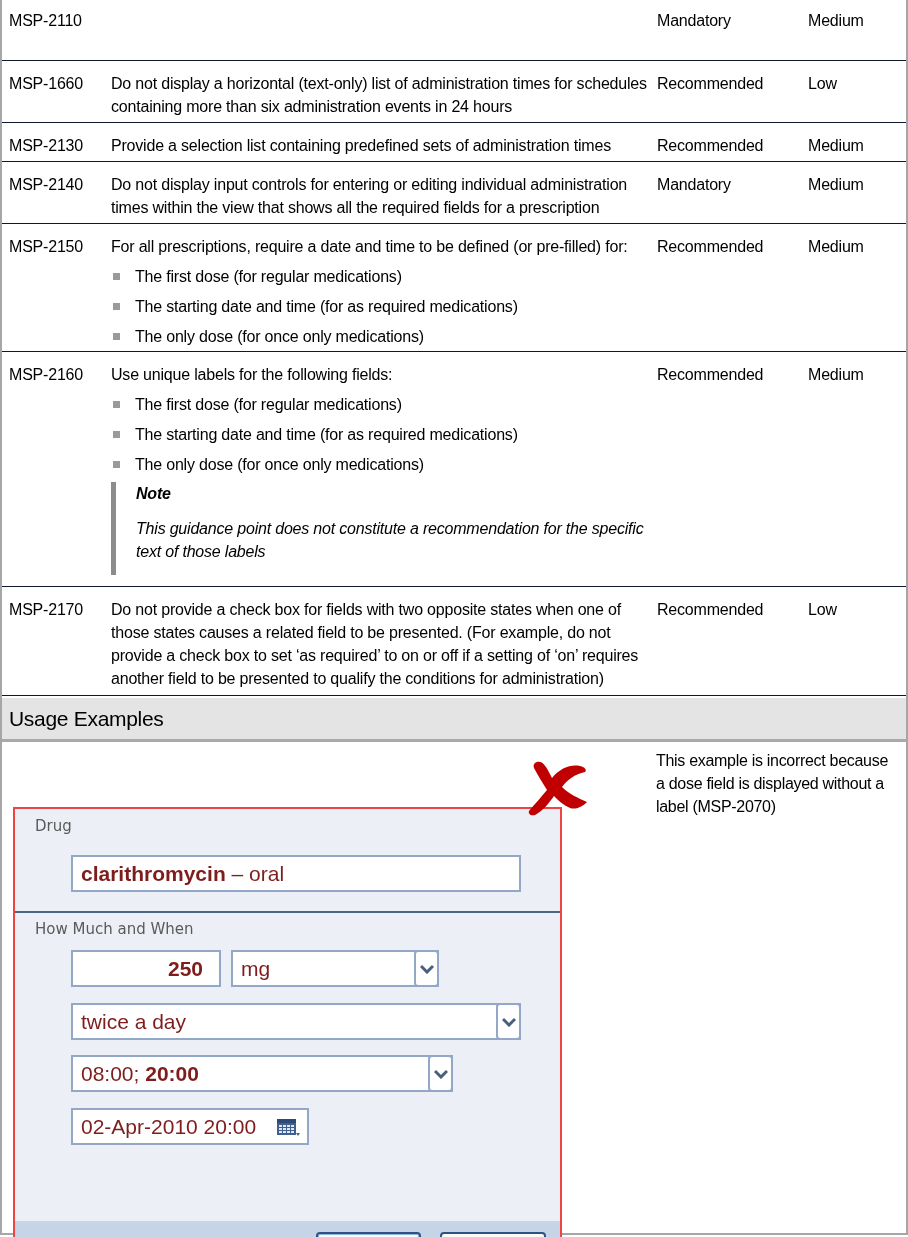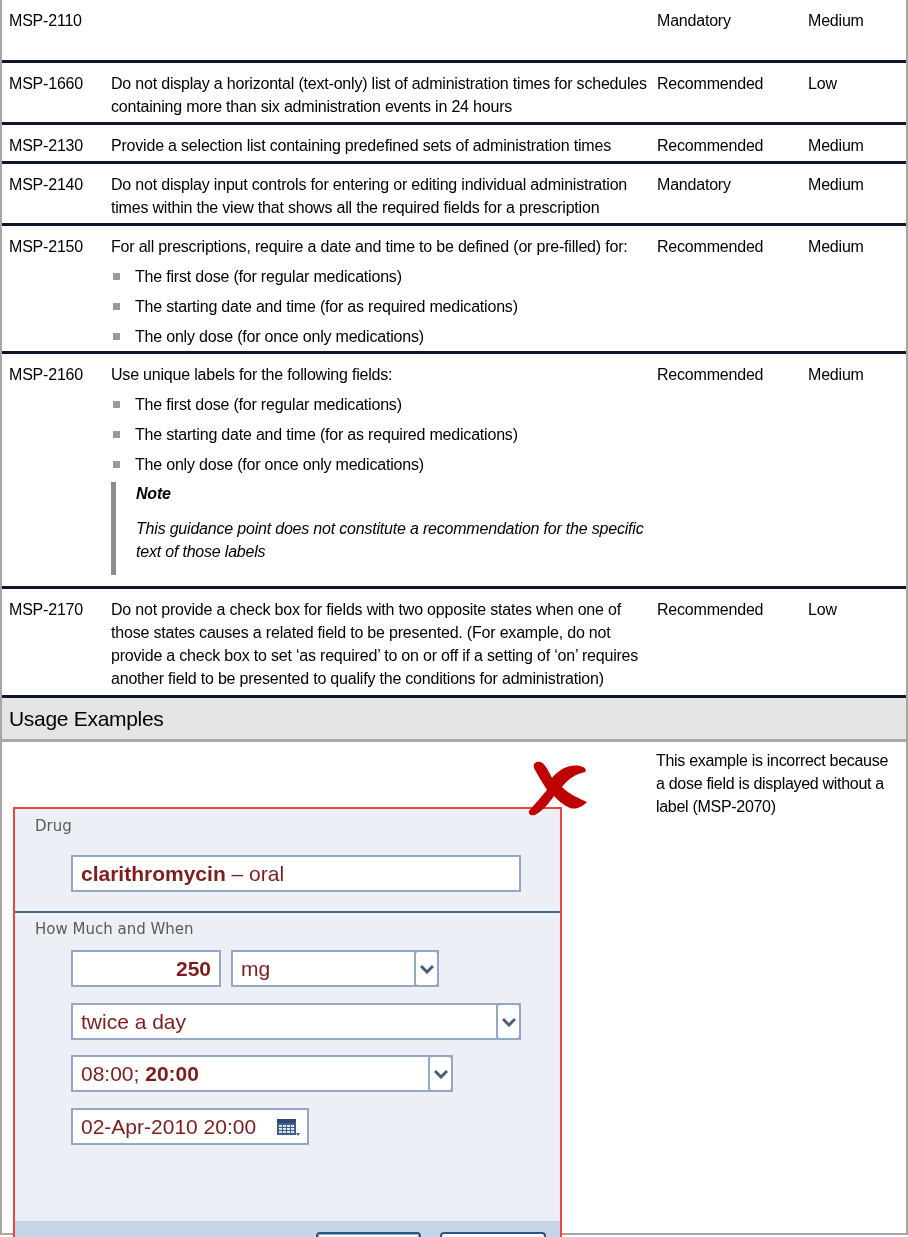--- a/index.html
+++ b/index.html
@@ -5,21 +5,21 @@
   html, body { margin: 0; padding: 0; background: #ffffff; }
   body {
     width: 908px; height: 1237px; overflow: hidden; position: relative;
     font-family: "Liberation Sans", sans-serif; color: #000;
   }
   .frame {
     position: absolute; left: 0; top: 0; width: 904px; height: 1233px;
     border-left: 2px solid #a6a6a6; border-right: 2px solid #a6a6a6; border-bottom: 2px solid #a6a6a6;
   }
   .row {
-    position: absolute; left: 2px; width: 904px; border-bottom: 3px solid #0f172a;
+    position: absolute; left: 2px; width: 904px; border-bottom: 1px solid #0f172a;
     font-size: 16px; line-height: 23px; letter-spacing: -0.2px;
   }
   .row .id { position: absolute; left: 7px; top: 9px; }
   .row .desc { position: absolute; left: 109px; top: 9px; width: 540px; }
   .row .type { position: absolute; left: 655px; top: 9px; }
   .row .prio { position: absolute; left: 806px; top: 9px; }
   .bullets { list-style: none; margin: 0; padding: 0; }
   .bullets li { position: relative; padding-left: 24px; margin-top: 7px; }
   .bullets li .sq { position: absolute; left: 2px; top: 8px; width: 7px; height: 7px; background: #9a9a9a; }
   .note { margin-top: 6px; border-left: 5px solid #8c8c8c; padding: 0 0 12px 20px; font-style: italic; }
@@ -146,21 +146,21 @@
 <div class="form">
   <div class="lbl" style="left:20px; top:8px;">Drug</div>
   <div class="field" style="left:56px; top:46px; width:450px; height:37px;">
     <span class="val"><b>clarithromycin</b><span> – oral</span></span>
   </div>
 
   <div class="divider"></div>
   <div class="lbl" style="left:20px; top:111px;">How Much and When</div>
 
   <div class="field" style="left:56px; top:141px; width:150px; height:37px; justify-content:flex-end;">
-    <b style="padding-right:8px;">250</b>
+    <b style="padding-right:16px;">250</b>
   </div>
   <div class="field" style="left:216px; top:141px; width:208px; height:37px;">
     <span class="val">mg</span>
     <span class="dd">
         <svg width="14" height="10" viewBox="0 0 14 10">
           <path d="M1 2 L7 8 L13 2" fill="none" stroke="#4a5f7e" stroke-width="3"></path>
         </svg>
       </span>
   </div>
 

